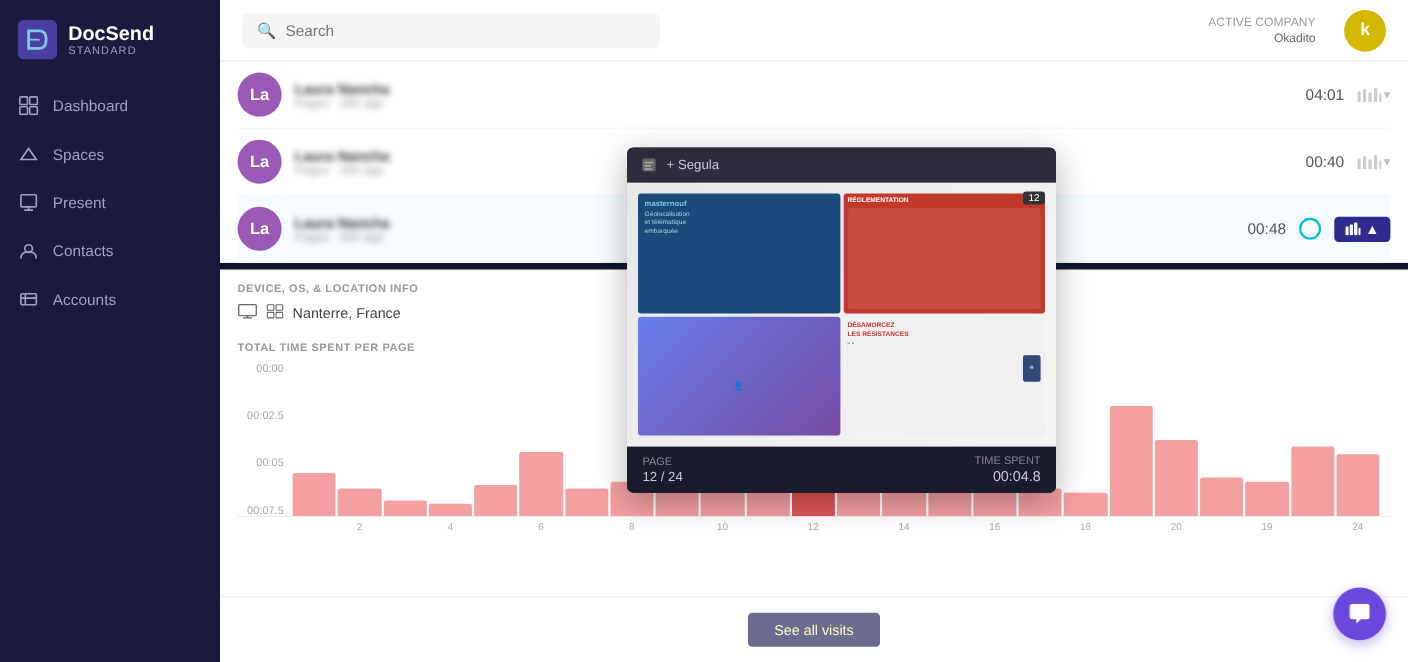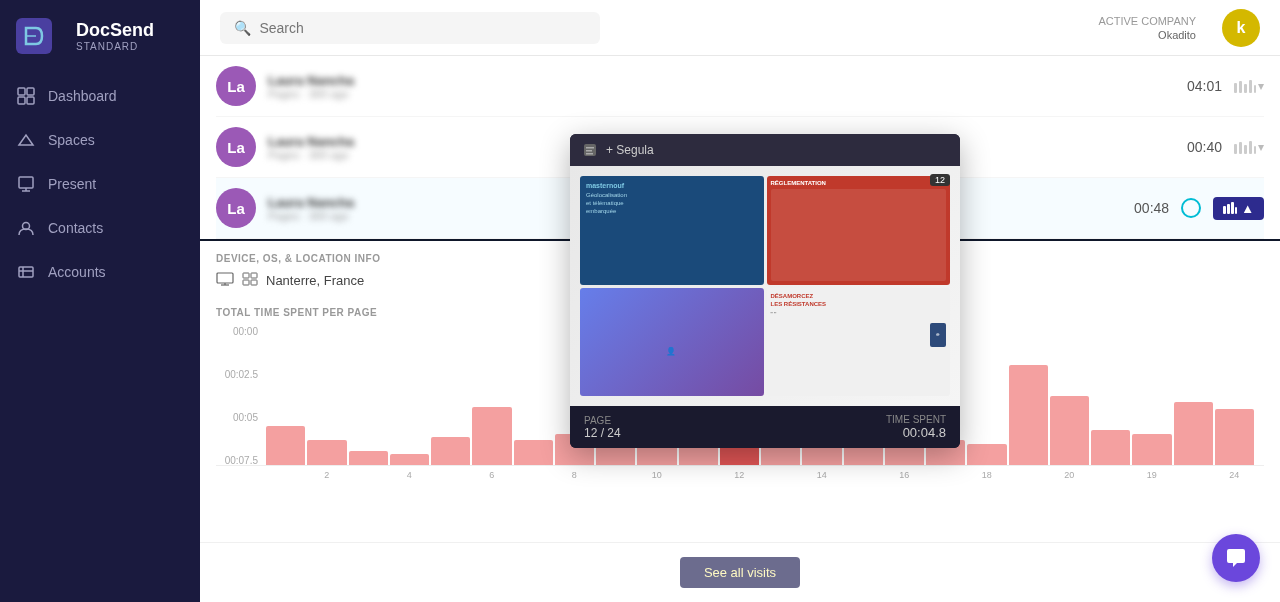--- a/index.html
+++ b/index.html
@@ -12,21 +12,21 @@
       display: flex;
       flex-direction: column;
       padding: 0;
       flex-shrink: 0;
       height: 602px;
     }
     .sidebar-logo {
       display: flex;
       align-items: center;
       padding: 18px 16px 12px;
-      gap: 24px;
+      gap: 10px;
     }
     .logo-icon {
       width: 36px;
       height: 36px;
     }
     .logo-text { display: flex; flex-direction: column; }
     .logo-name { color: #fff; font-size: 18px; font-weight: 700; line-height: 1; }
     .logo-plan { color: #a0a0c0; font-size: 10px; letter-spacing: 1px; margin-top: 2px; }
 
     .sidebar-nav { display: flex; flex-direction: column; padding: 8px 0; flex: 1; }
@@ -106,21 +106,21 @@
       display: flex;
       flex-direction: column;
       flex: 1;
       overflow: hidden;
       position: relative;
     }
 
     
     .visits-list {
       padding: 0 16px;
-      border-bottom: 2px solid #0f172a;
+      border-bottom: 6px solid #0f172a;
     }
     .visit-row {
       display: flex;
       align-items: center;
       padding: 10px 0;
       border-bottom: 1px solid #f5f5f5;
       gap: 12px;
     }
     .visit-avatar {
       width: 40px;

